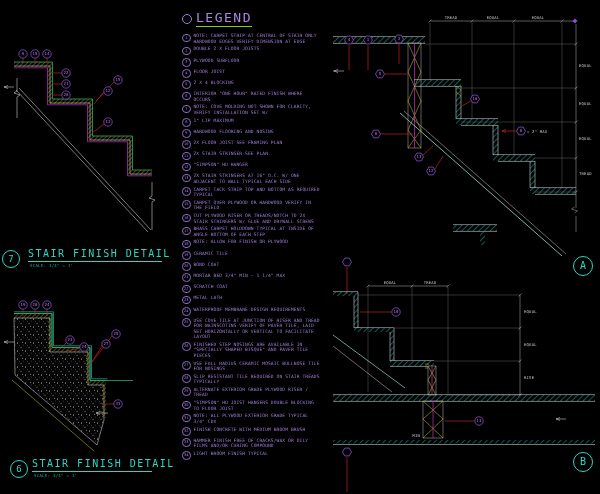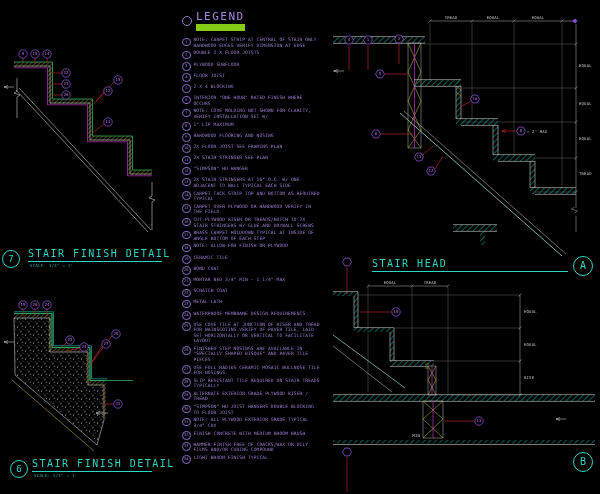--- a/index.html
+++ b/index.html
@@ -5,21 +5,21 @@
   html,body{margin:0;padding:0;background:#000;}
   .page{position:relative;width:600px;height:494px;background:#000;overflow:hidden;
         font-family:"DejaVu Sans Mono","Liberation Mono",monospace;}
   .abs{position:absolute;}
   svg{display:block;font-family:"DejaVu Sans Mono","Liberation Mono",monospace;}
 
   
   .legend{position:absolute;left:182px;top:10px;width:140px;display:flex;flex-direction:column;gap:2.2px;}
   .legend-header{display:flex;align-items:center;gap:4px;margin-bottom:4px;}
   .legend-bullet{width:8px;height:8px;border:1px solid #9d7fd6;border-radius:50%;flex:0 0 auto;}
-  .legend-title{color:#a887e0;font-size:11px;letter-spacing:1.5px;border-bottom:7px solid #84cc16;padding-bottom:1px;}
+  .legend-title{color:#a887e0;font-size:13px;letter-spacing:1.5px;border-bottom:1px solid #84cc16;padding-bottom:1px;}
   .litem{display:flex;align-items:flex-start;}
   .lnum{flex:0 0 auto;width:6.5px;height:6.5px;border:0.5px solid #8e6cc9;border-radius:50%;
         color:#a887e0;font-size:3.6px;line-height:6.5px;text-align:center;margin-right:3px;margin-top:0.5px;}
   .ltext{color:#9d7fd6;font-size:4.6px;line-height:1.2;letter-spacing:0.1px;}
 
   
   .dcirc{position:absolute;border:1px solid #2bd6c6;border-radius:50%;color:#2bd6c6;
          text-align:center;background:#000;}
   .num-circ{width:16px;height:16px;font-size:9px;line-height:16px;}
   .let-circ{width:18px;height:18px;font-size:10px;line-height:18px;}
@@ -260,21 +260,20 @@
         <text class="balt" y="1.4" text-anchor="middle">8</text>
       </g>
   </svg>
 
   <svg class="abs" style="left:340px;top:256px" width="14" height="40" viewBox="0 0 14 40">
     <path class="red" d="M7,11 V38"></path>
     <polygon class="balc" points="2.5,6 4.8,2.1 9.2,2.1 11.5,6 9.2,9.9 4.8,9.9"></polygon>
     <text class="balt" x="7" y="7.4" text-anchor="middle"></text>
   </svg>
 
-  <div class="dtitle" style="left:372px;top:258px;width:196px">STAIR HEAD</div>
   <div class="dcirc let-circ abs" style="left:573px;top:256px">A</div>
 
   <svg class="abs" style="left:330px;top:280px" width="270" height="170" viewBox="0 0 270 170">
 
     <path class="gline" d="M38,7 V112 M82,7 V80 M118,7 V114"></path>
     <path class="gline" d="M28,15 H190 M64,48 H190 M104,81 H190 M118,115 H190"></path>
 
     <path class="dimline" d="M38,6 H118"></path>
     <path class="dimline" d="M36.5,7.5 L39.5,4.5 M80.5,7.5 L83.5,4.5 M116.5,7.5 L119.5,4.5"></path>
     <text class="dimt" x="60" y="4.3" text-anchor="middle">EQUAL</text>

